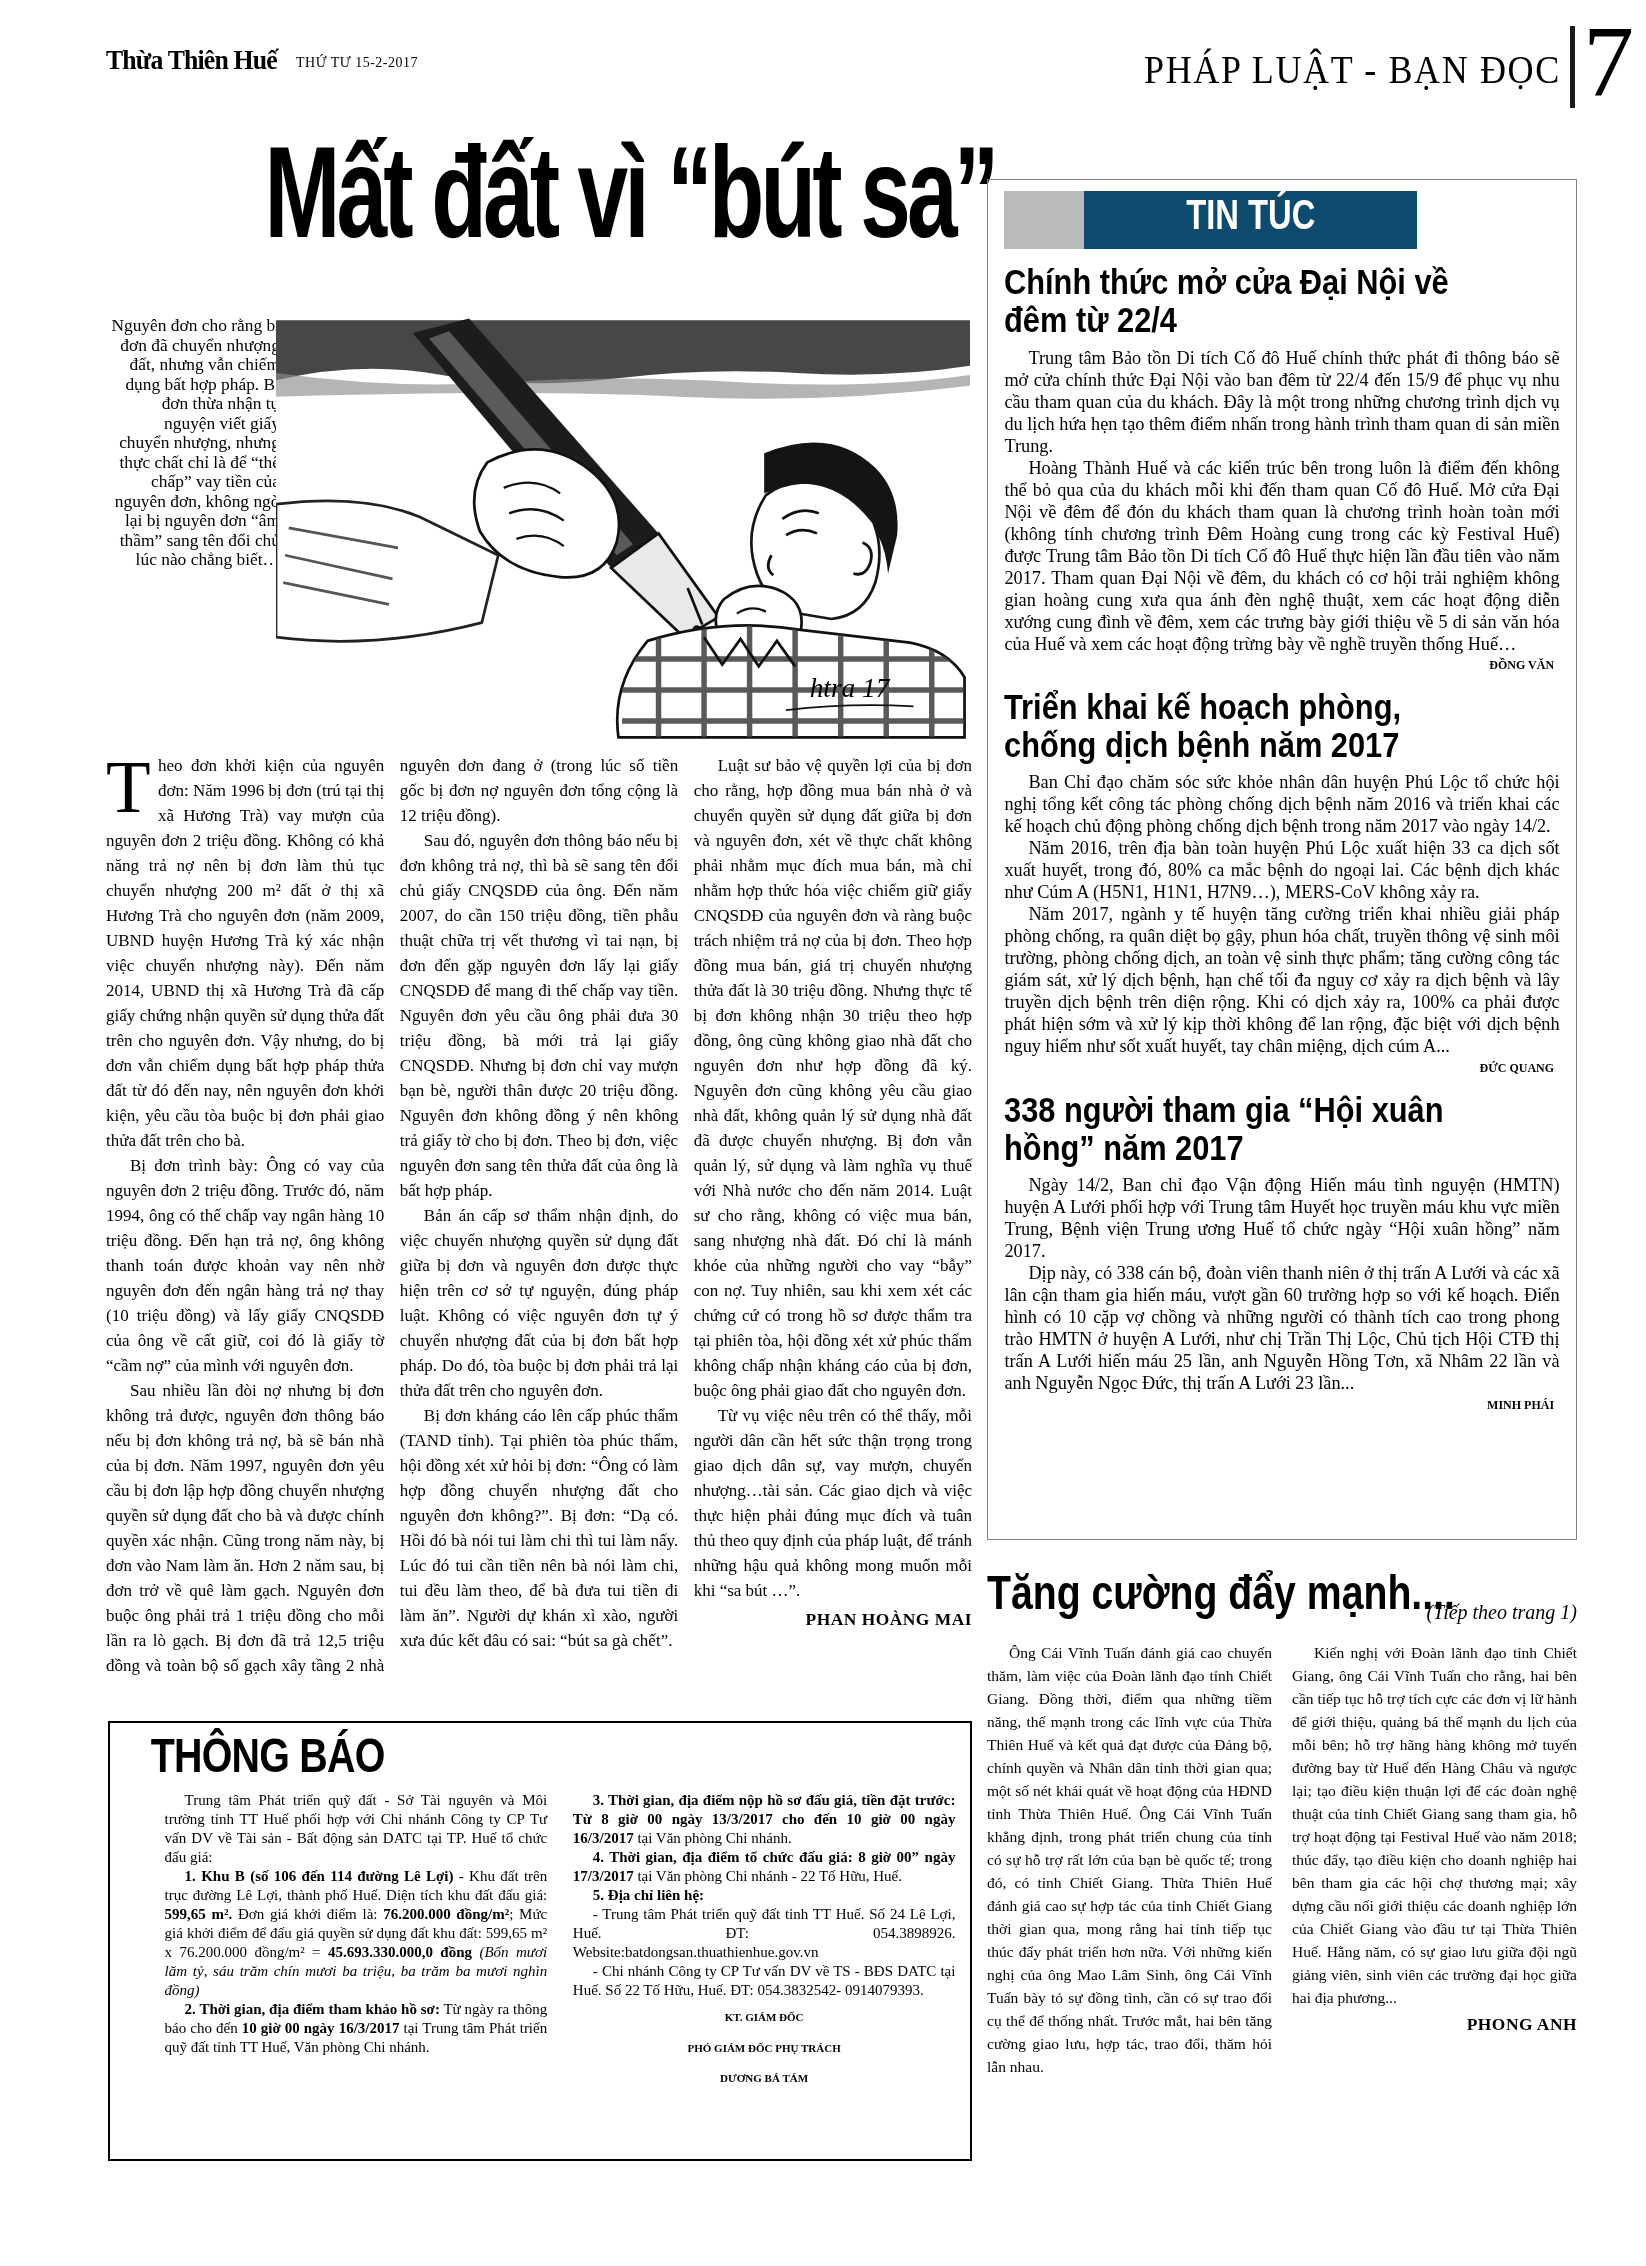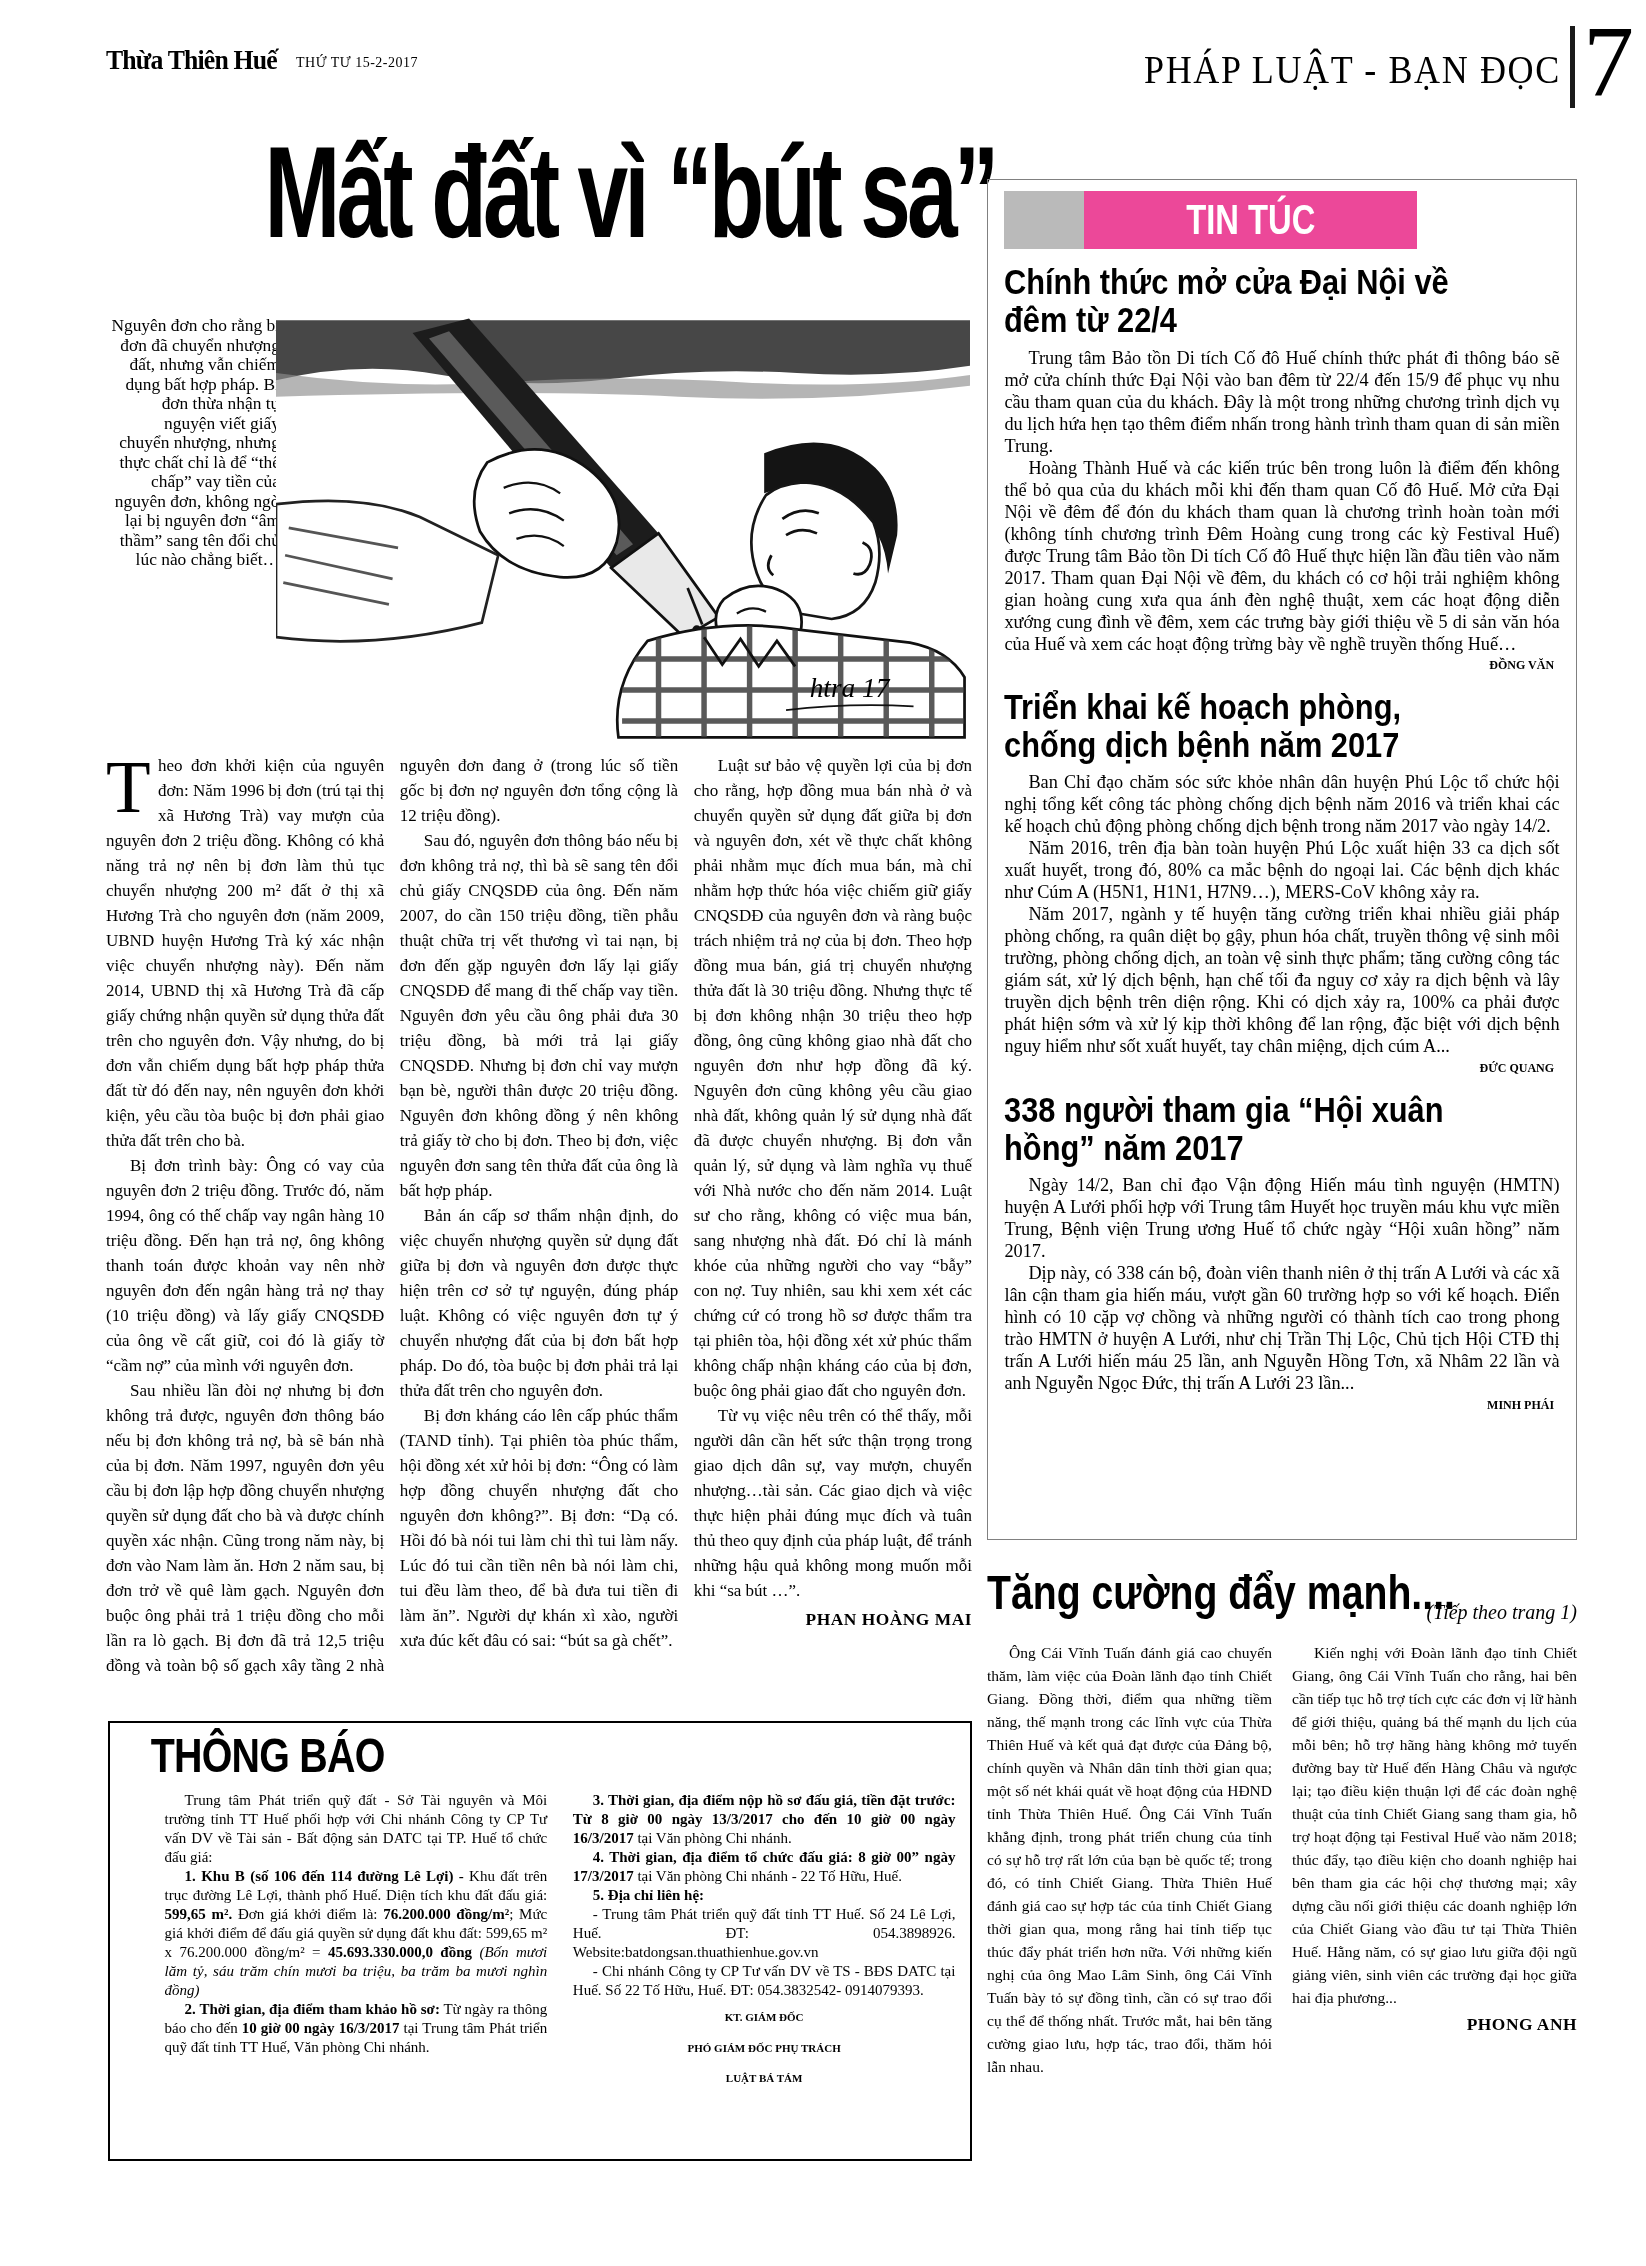--- a/index.html
+++ b/index.html
@@ -30,21 +30,21 @@
   .bp{margin:0;text-indent:24px;}
   .bp.first{text-indent:0;}
   .dropcap{float:left;font-size:73px;line-height:58px;padding:5.5px 7.3px 0 0;}
   .byline{margin:3.7px 0 0;text-align:right;font-weight:bold;font-size:17.4px;letter-spacing:0.5px;}
 
   
   #news-box{left:987px;top:179px;width:590px;height:1361px;border:1.8px solid #808080;
       box-sizing:border-box;padding:9.1px 16.4px;overflow:hidden;}
   .tt-bar{display:flex;height:58px;width:413px;margin:1.8px 0 7.3px;}
   .tt-light{width:80px;background:#bababa;}
-  .tt-dark{flex:1;background:#ec4899;display:flex;align-items:center;justify-content:center;}
+  .tt-dark{flex:1;background:#0c4a6e;display:flex;justify-content:center;}
   .tt-dark span{font-family:"Liberation Sans",sans-serif;font-weight:bold;font-size:42px;
       color:#fff;transform:scaleX(.78);white-space:nowrap;}
   .news-head{font-family:"Liberation Sans",sans-serif;font-weight:bold;font-size:35px;
       line-height:38px;transform:scaleX(.88);transform-origin:0 0;margin:14.6px 0 7.3px;}
   .news-p{margin:0;font-size:18.3px;line-height:22px;text-align:justify;text-indent:24px;}
   .news-author{margin:3.7px 5.5px 7.3px 0;text-align:right;font-weight:bold;font-size:12px;}
 
   
   #cont-head{left:987px;top:1566px;width:590px;height:69px;position:absolute;}
   #cont-title{display:inline-block;font-family:"Liberation Sans",sans-serif;font-weight:bold;
@@ -180,16 +180,16 @@
     <p class="n-item">Trung tâm Phát triển quỹ đất - Sở Tài nguyên và Môi trường tỉnh TT Huế phối hợp với Chi nhánh Công ty CP Tư vấn DV về Tài sản - Bất động sản DATC tại TP. Huế tổ chức đấu giá:</p>
     <p class="n-item"><b>1. Khu B (số 106 đến 114 đường Lê Lợi) - </b><span>Khu đất trên trục đường Lê Lợi, thành phố Huế. Diện tích khu đất đấu giá: </span><b>599,65 m².</b><span> Đơn giá khởi điểm là: </span><b>76.200.000 đồng/m²</b><span>; Mức giá khởi điểm để đấu giá quyền sử dụng đất khu đất: 599,65 m² x 76.200.000 đồng/m² = </span><b>45.693.330.000,0 đồng </b><span class="n-it">(Bốn mươi lăm tỷ, sáu trăm chín mươi ba triệu, ba trăm ba mươi nghìn đồng)</span></p>
     <p class="n-item"><b>2. Thời gian, địa điểm tham khảo hồ sơ:</b><span> Từ ngày ra thông báo cho đến </span><b>10 giờ 00 ngày 16/3/2017</b><span> tại Trung tâm Phát triển quỹ đất tỉnh TT Huế, Văn phòng Chi nhánh.</span></p>
     <p class="n-item"><b>3. Thời gian, địa điểm nộp hồ sơ đấu giá, tiền đặt trước: Từ 8 giờ 00 ngày 13/3/2017 cho đến 10 giờ 00 ngày 16/3/2017</b><span> tại Văn phòng Chi nhánh.</span></p>
     <p class="n-item"><b>4. Thời gian, địa điểm tổ chức đấu giá: 8 giờ 00” ngày 17/3/2017</b><span> tại Văn phòng Chi nhánh - 22 Tố Hữu, Huế.</span></p>
     <p class="n-item"><b>5. Địa chỉ liên hệ:</b></p>
     <p class="n-item">- Trung tâm Phát triển quỹ đất tỉnh TT Huế. Số 24 Lê Lợi, Huế. ĐT: 054.3898926. Website:batdongsan.thuathienhue.gov.vn</p>
     <p class="n-item">- Chi nhánh Công ty CP Tư vấn DV về TS - BĐS DATC tại Huế. Số 22 Tố Hữu, Huế. ĐT: 054.3832542- 0914079393.</p>
     <div class="n-sign">KT. GIÁM ĐỐC</div>
     <div class="n-sign">PHÓ GIÁM ĐỐC PHỤ TRÁCH</div>
-    <div class="n-sign">LUẬT BÁ TÁM</div>
+    <div class="n-sign">DƯƠNG BÁ TÁM</div>
   </div>
 </div>
 
 
 </body></html>

